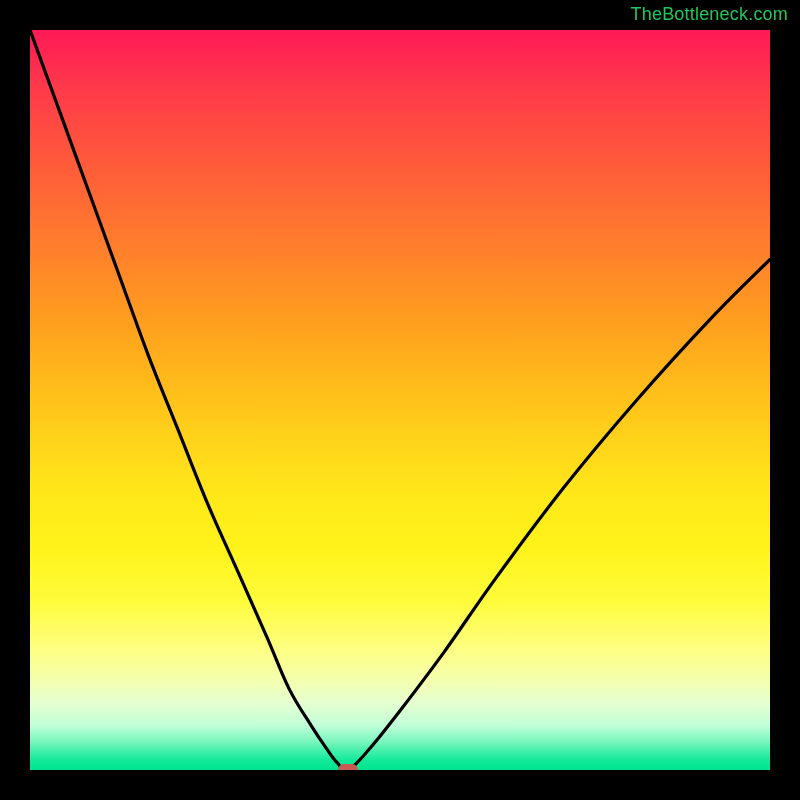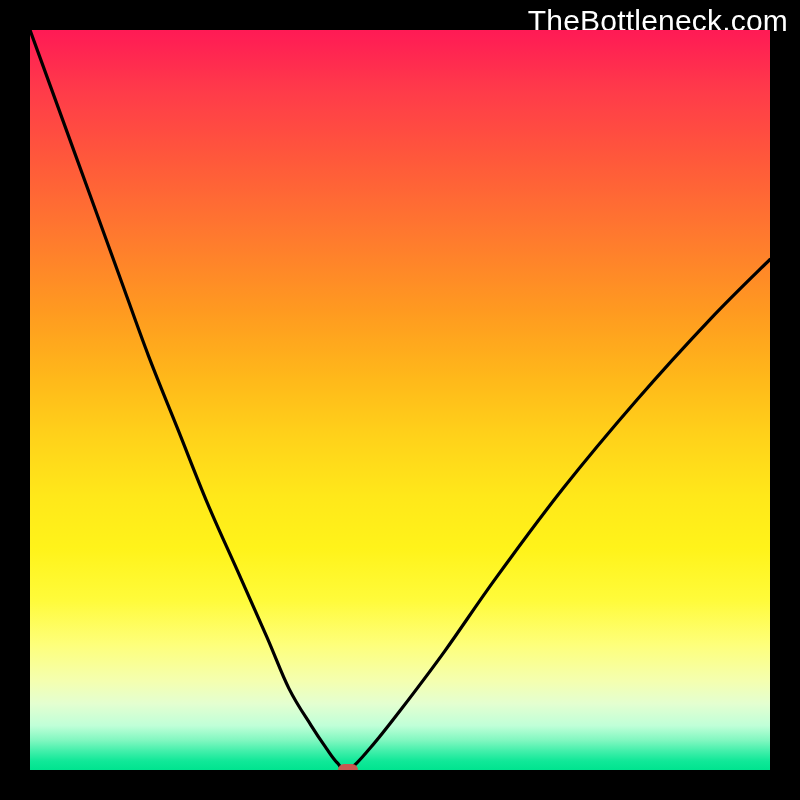--- a/index.html
+++ b/index.html
@@ -14,22 +14,22 @@
   .frame {
     position: relative;
     width: 800px;
     height: 800px;
     background: #000;
   }
   .watermark {
     position: absolute;
     top: 4px;
     right: 12px;
-    color: #ffffff;
-    font-size: 30px;
+    color: #22c55e;
+    font-size: 18px;
     font-weight: 500;
     letter-spacing: 0.2px;
   }
   .plot-area {
     position: absolute;
     left: 30px;
     top: 30px;
     width: 740px;
     height: 740px;
     overflow: hidden;

